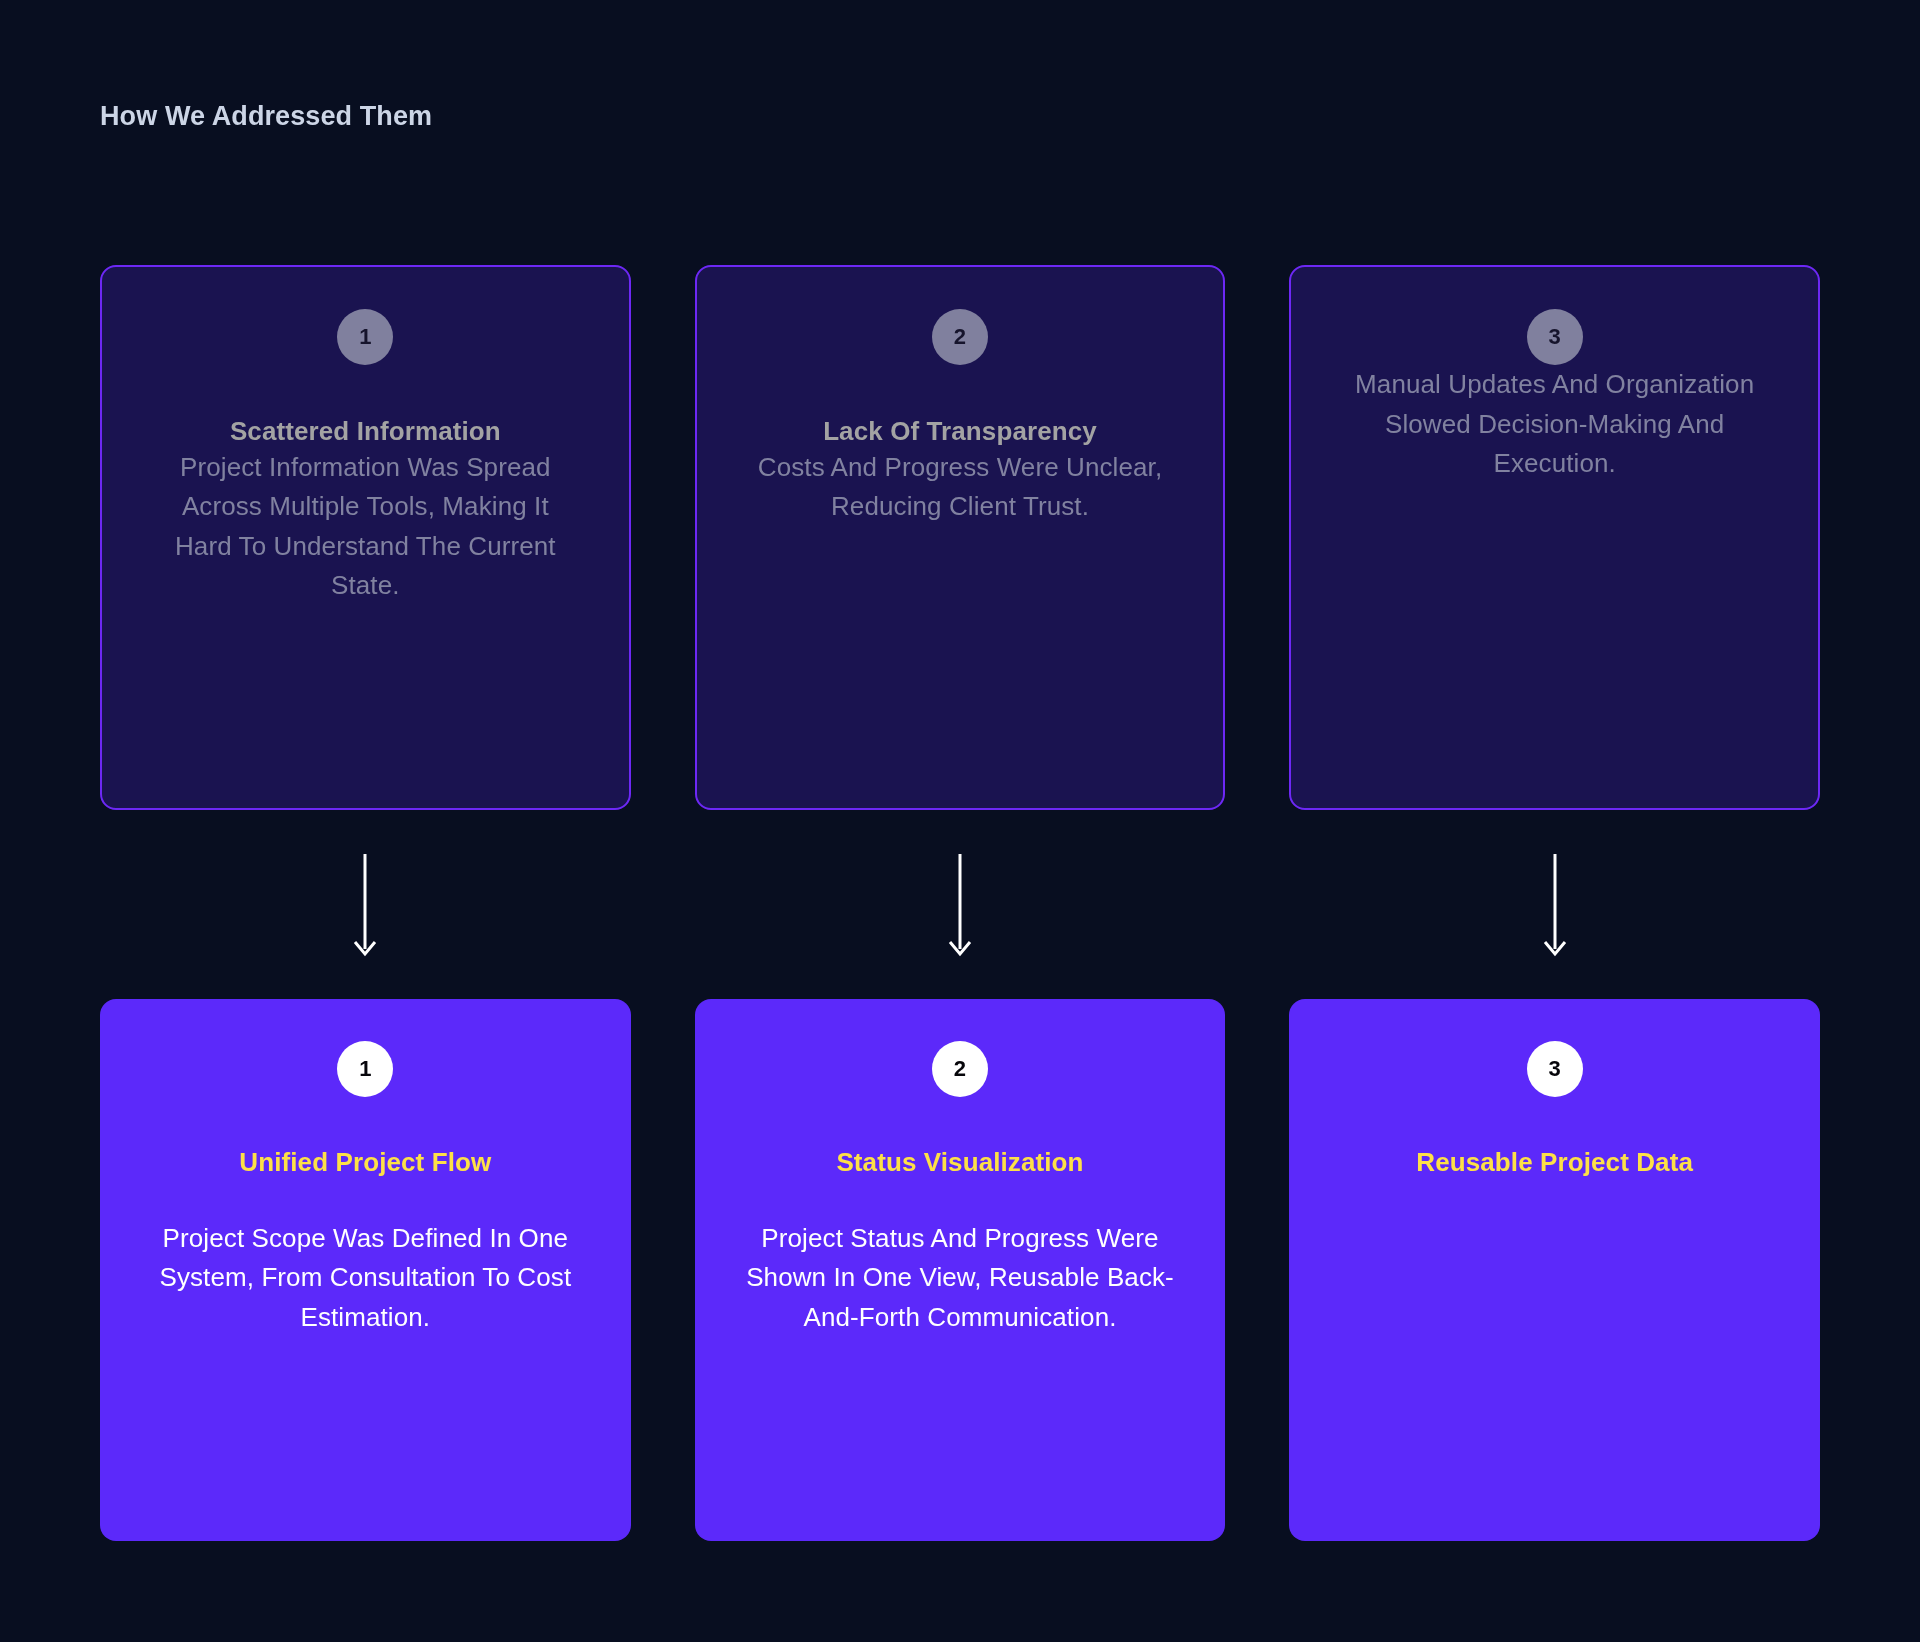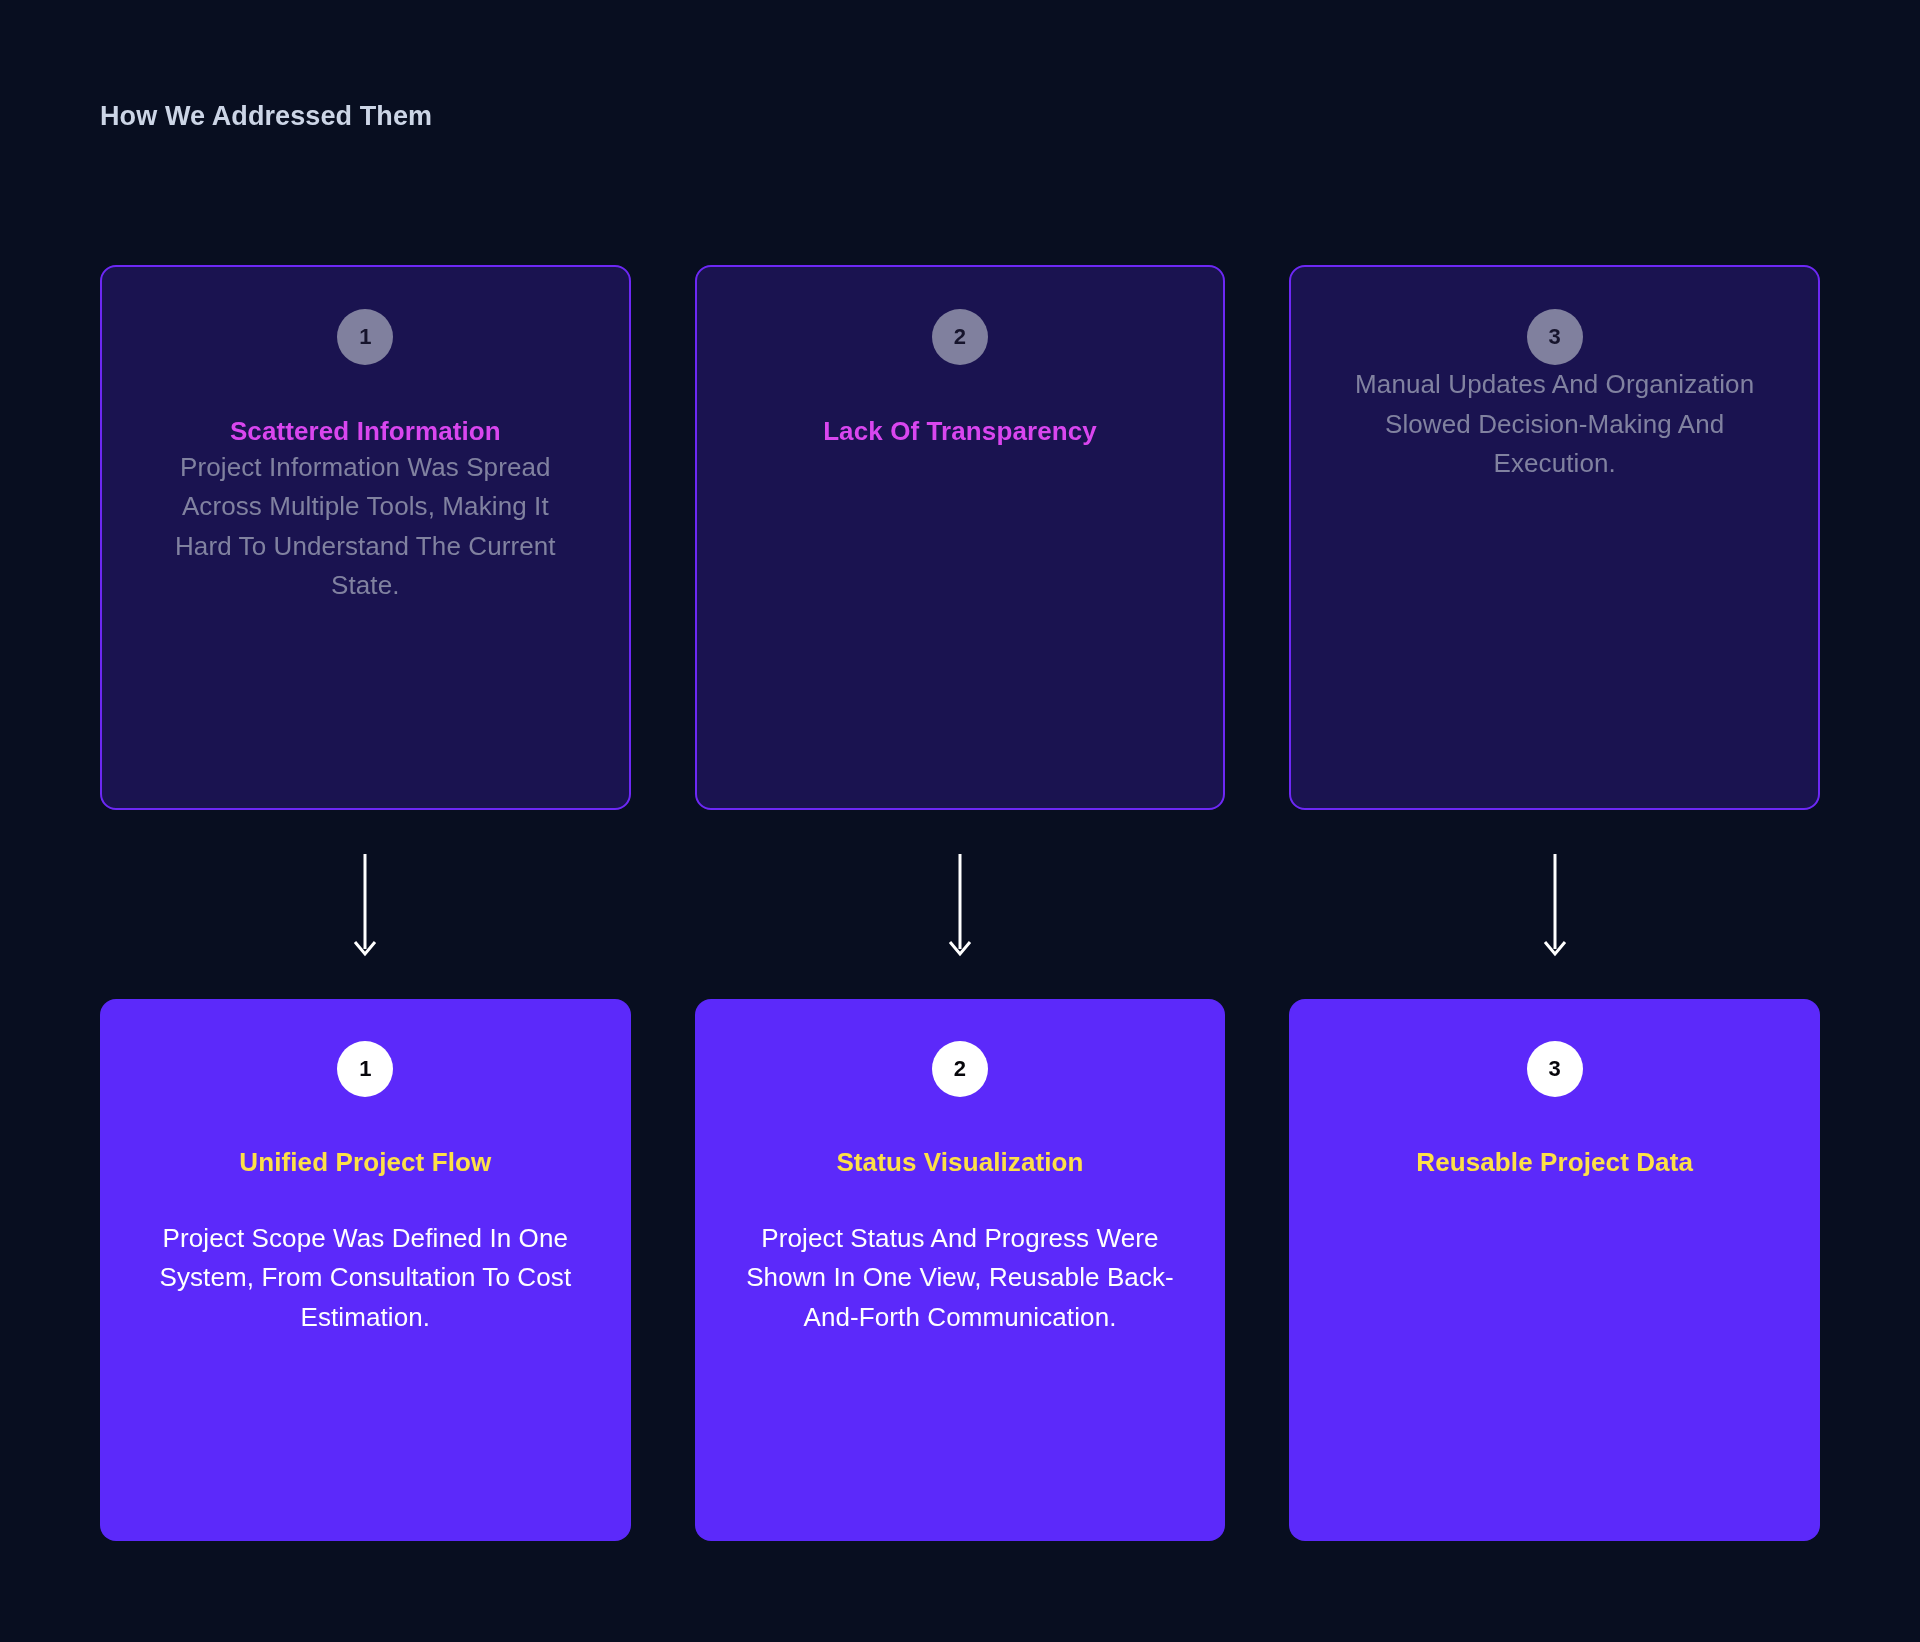--- a/index.html
+++ b/index.html
@@ -99,21 +99,21 @@
     line-height:1.25;
   }
 
   .card-body {
     font-size:26px;
     font-weight:400;
     line-height:1.52;
     letter-spacing:0.1px;
   }
 
-  .problem-card .card-title { color:#d946ef; }
+  .problem-card .card-title { color:#a3a3a3; }
   .problem-card .card-body  { color:#8182a0; }
 
   
   .connector {
     height:189px;
     display:flex;
     align-items:center;
     justify-content:center;
   }
 
@@ -169,20 +169,21 @@
 
     </div>
 
     <div class="flow-column">
 
       <div class="problem-card">
         <div class="badge-row">
           <div class="badge badge-muted">2</div>
         </div>
         <div class="card-title">Lack Of Transparency</div>
+        <div class="card-body">Costs And Progress Were Unclear, Reducing Client Trust.</div>
       </div>
 
       <div class="connector">
         <svg class="arrow-svg" width="30" height="104" viewBox="0 0 30 104">
           <line x1="15" y1="1" x2="15" y2="96" stroke="#ffffff" stroke-width="3"></line>
           <polyline points="5,89 15,101 25,89" fill="none" stroke="#ffffff" stroke-width="3"></polyline>
         </svg>
       </div>
 
       <div class="solution-card">

